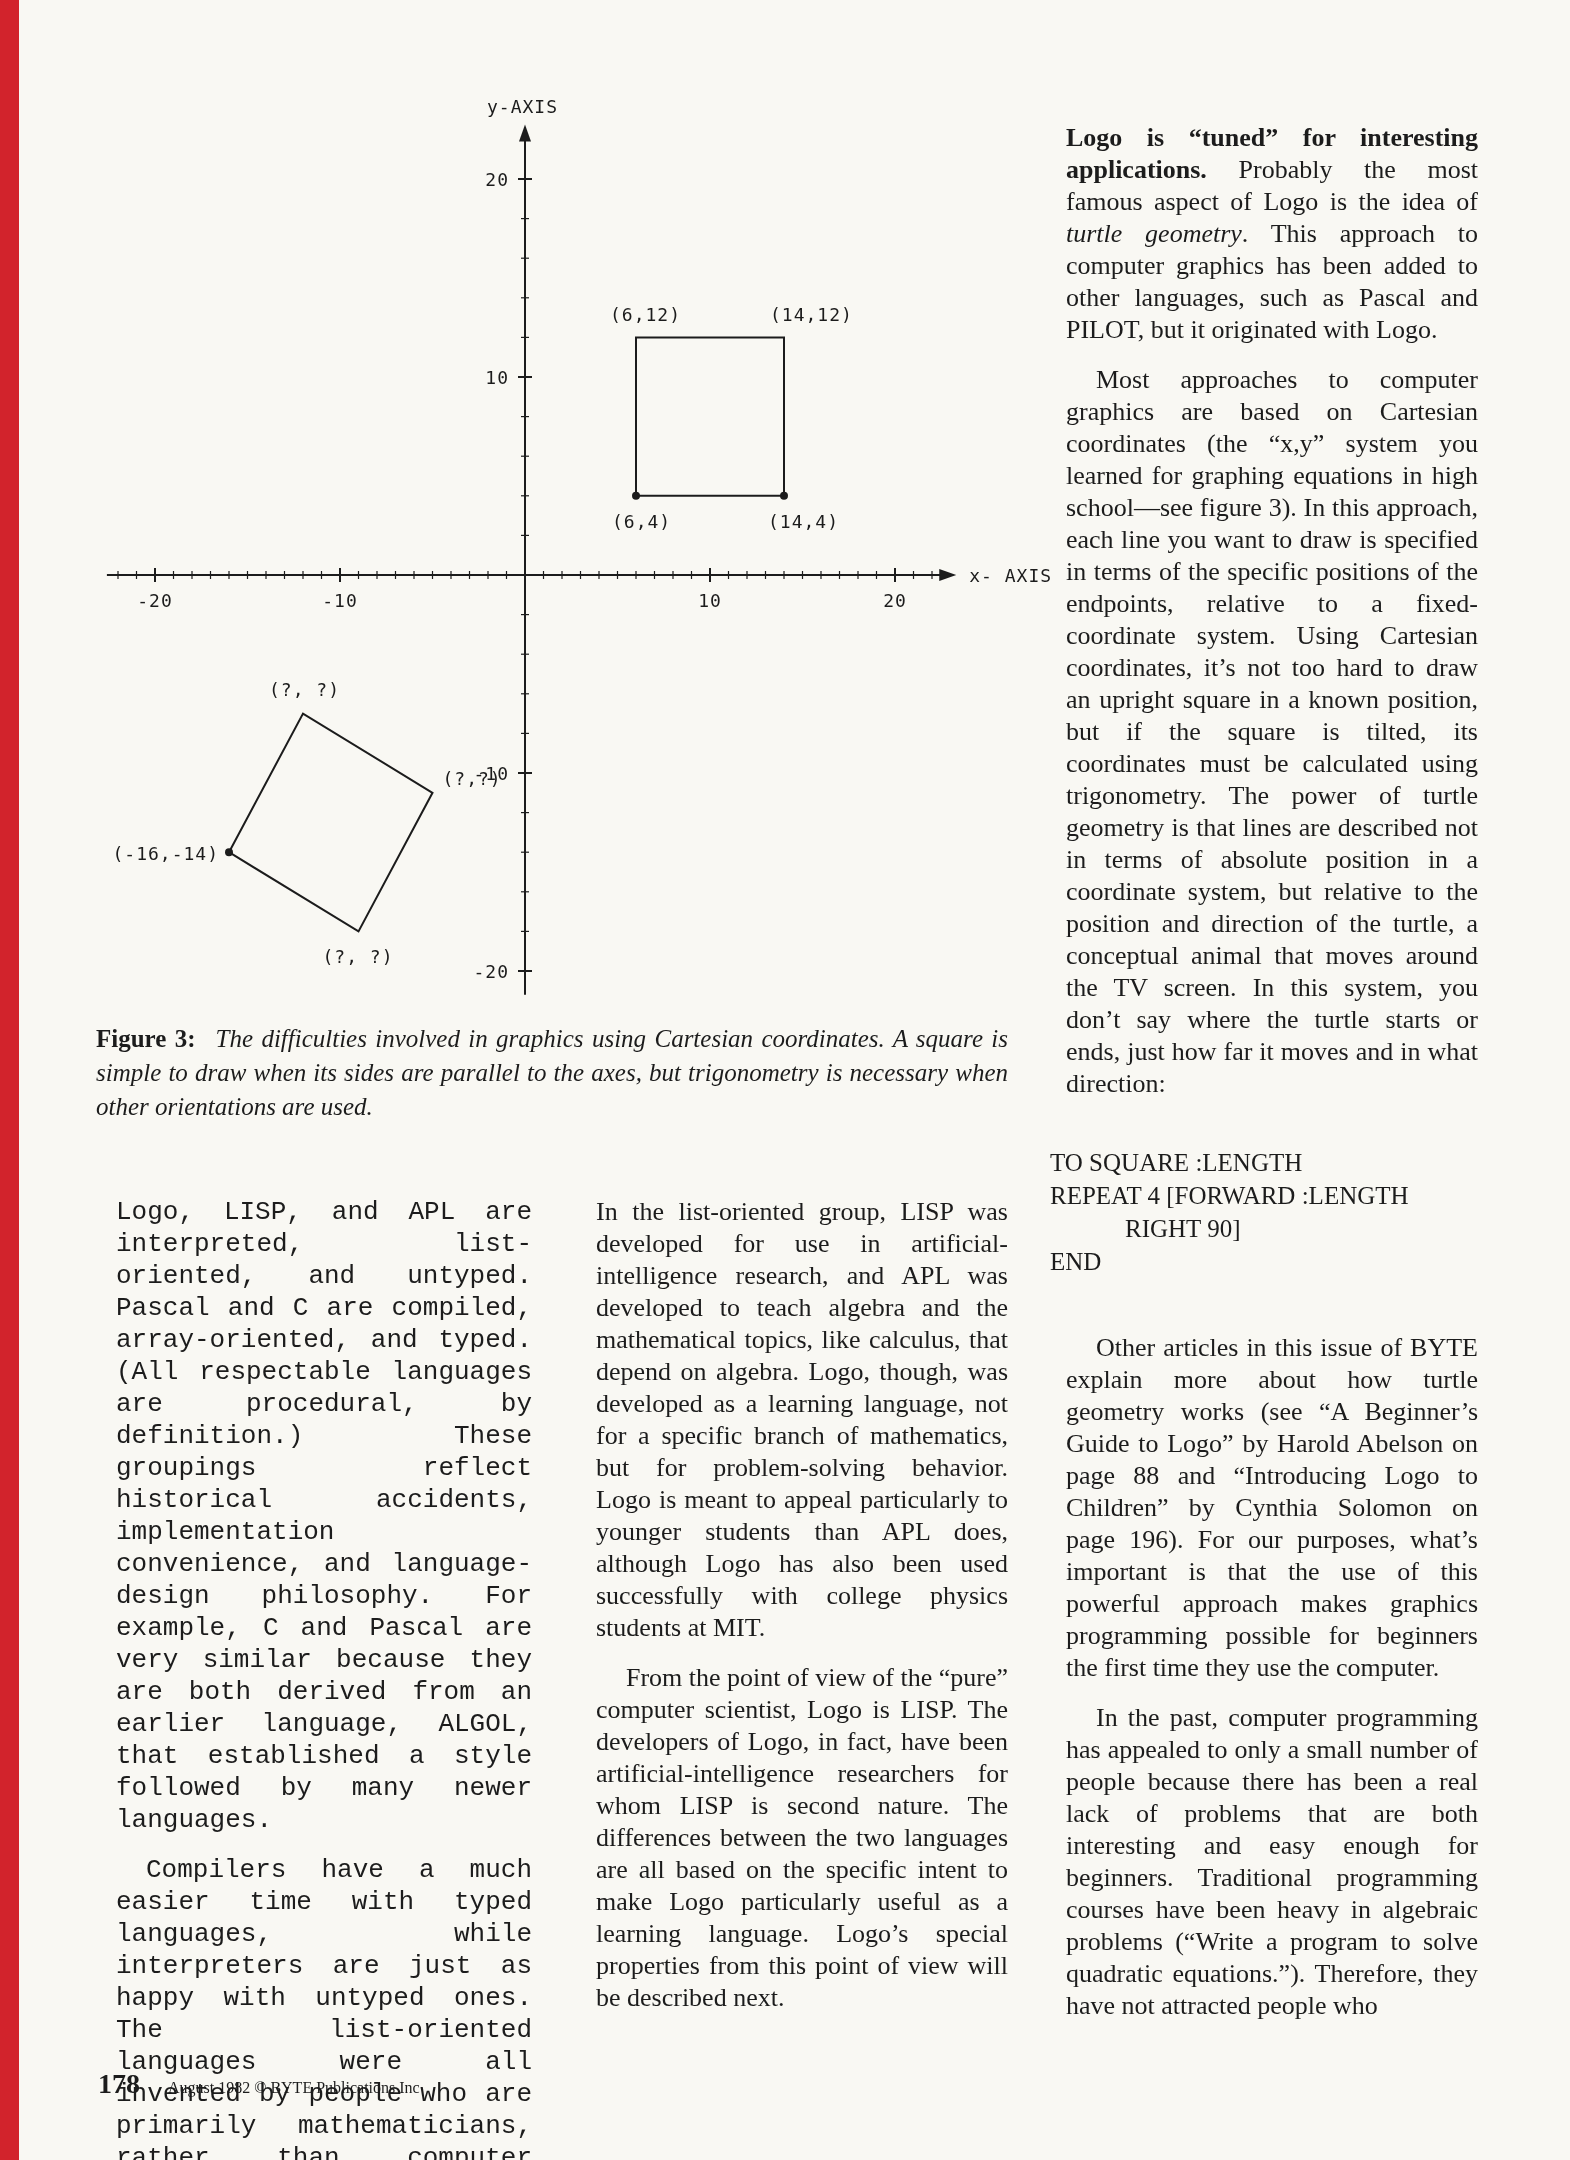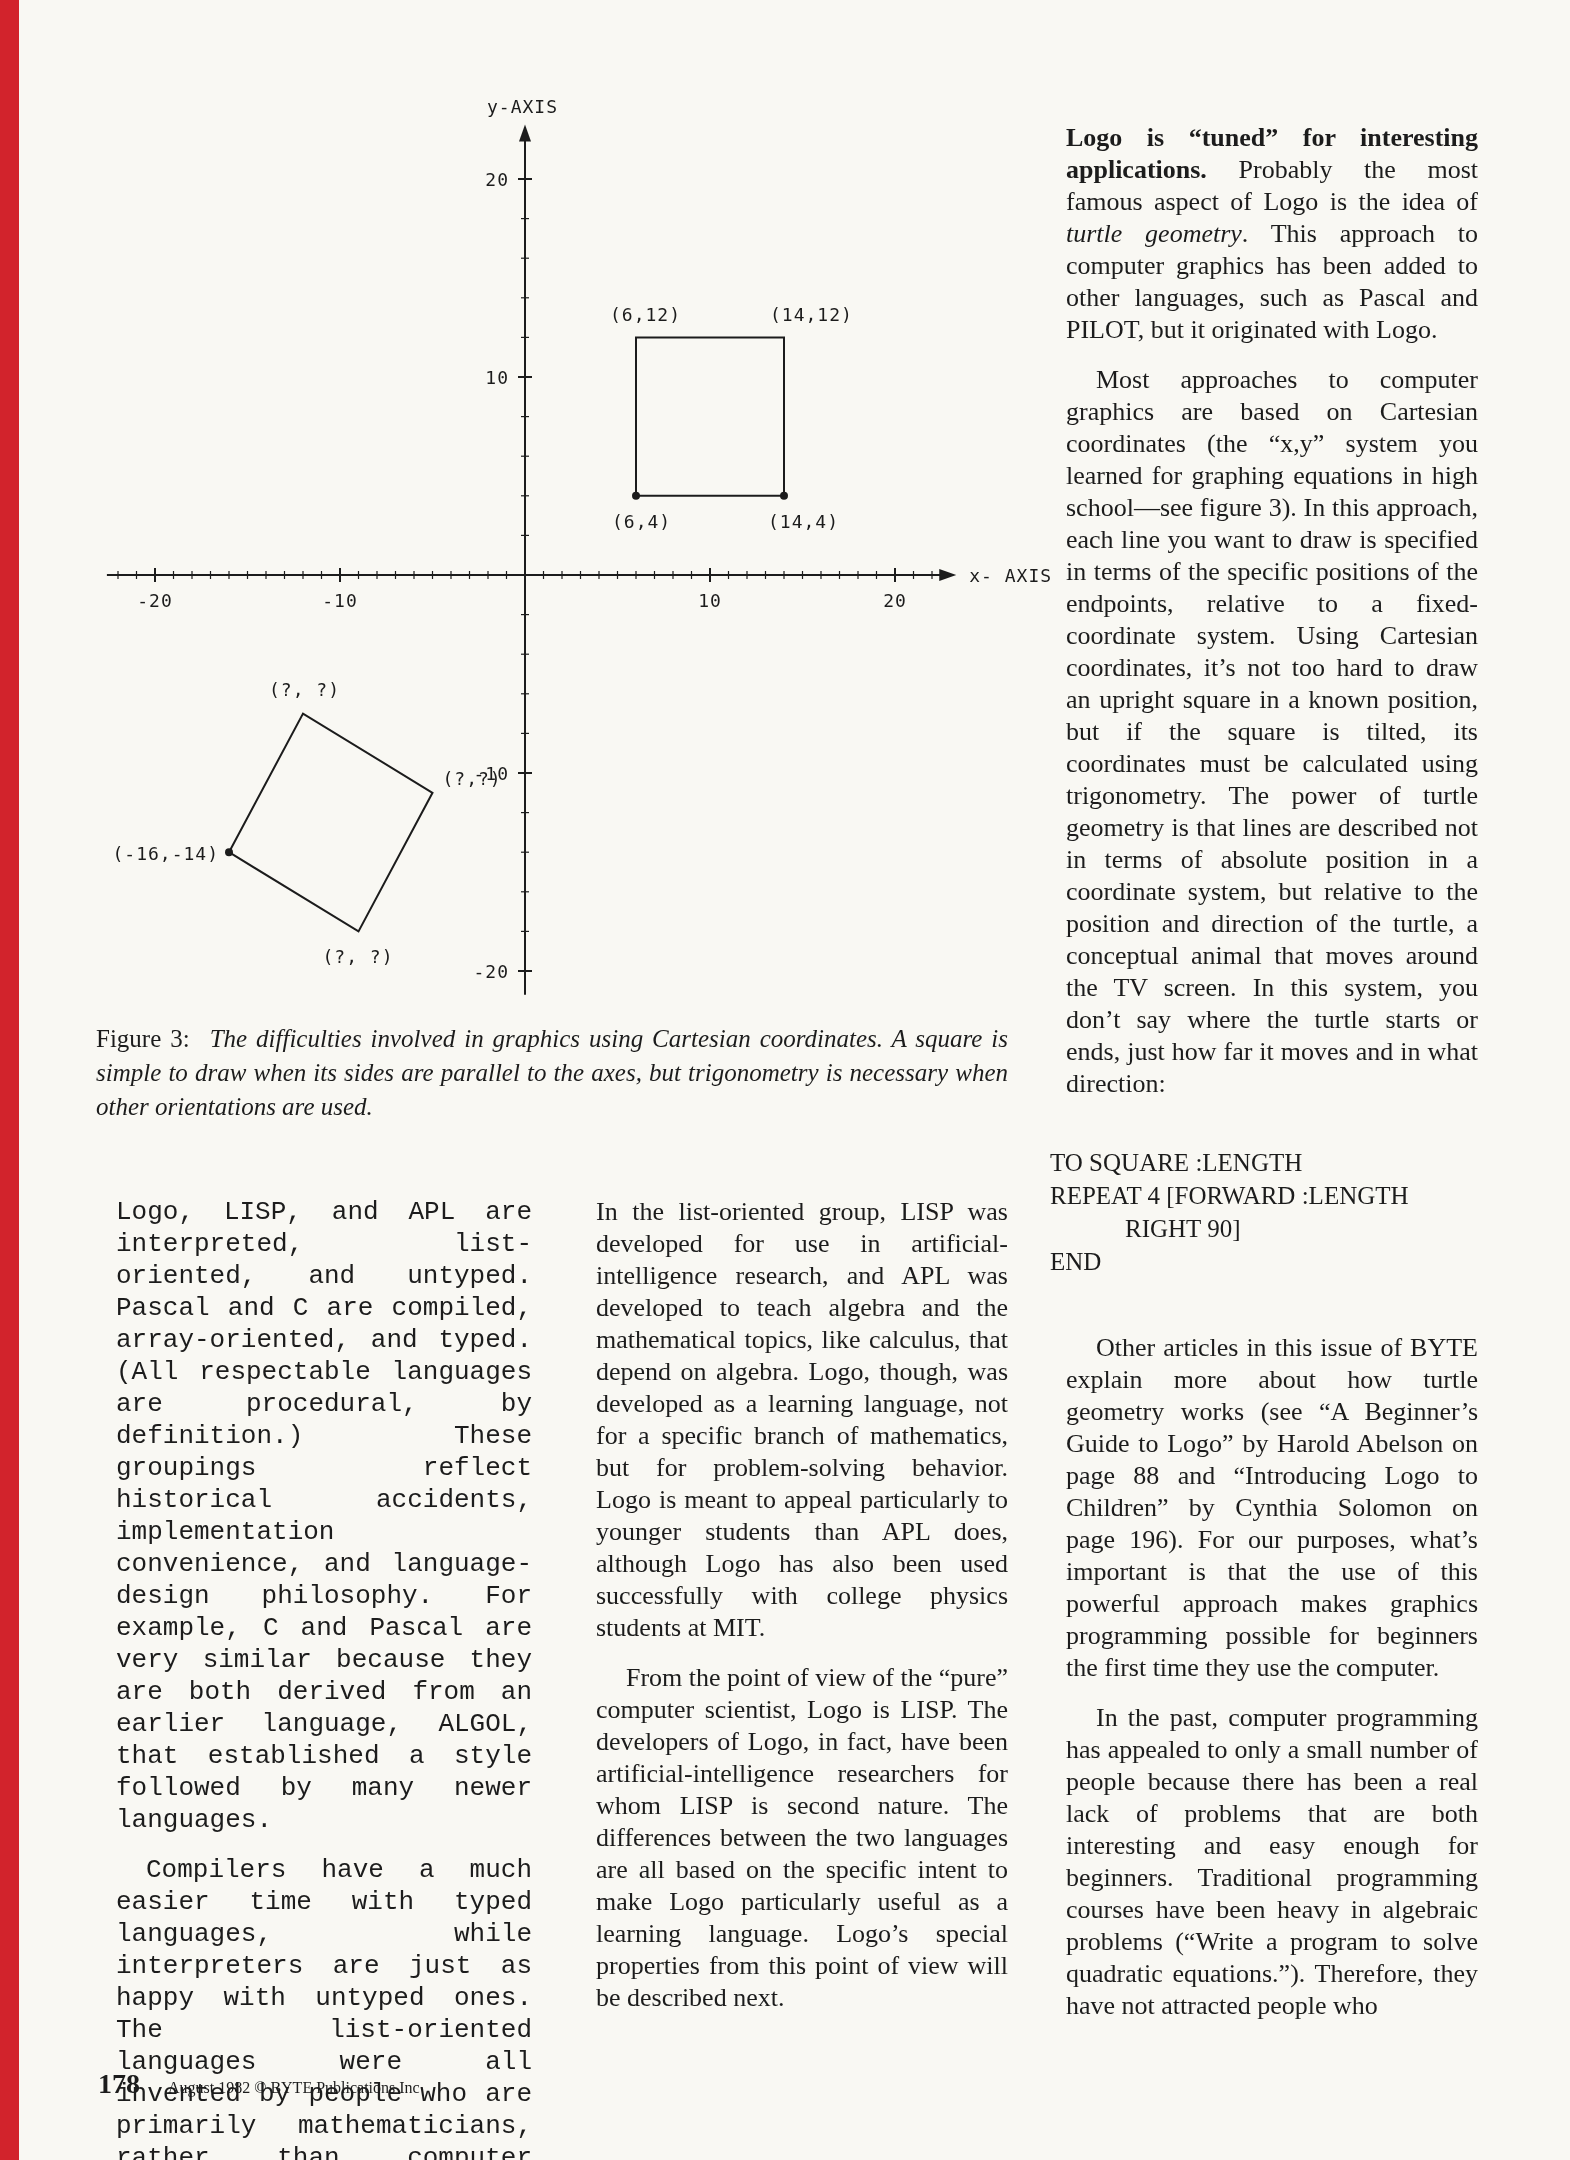--- a/index.html
+++ b/index.html
@@ -3,21 +3,21 @@
 <meta charset="utf-8">
 <style>
   html,body{margin:0;padding:0;}
   body{background:#e9e9e9;}
   .page{position:relative;width:1570px;height:2160px;background:#f9f8f3;font-family:"Liberation Serif","DejaVu Serif",serif;color:#1c1c1c;overflow:hidden;padding-left:48px;}
   .spine{position:absolute;left:0;top:0;width:19px;height:100%;background:#d2232c;}
   .figure-wrap{position:absolute;left:55px;top:35px;width:1000px;height:985px;}
   svg{overflow:visible;}
   .figlab{font-family:"DejaVu Sans Mono",monospace;font-size:18px;fill:#1c1c1c;letter-spacing:1px;}
   .caption{position:absolute;left:96px;top:1022px;width:912px;font-size:25px;line-height:34px;text-align:justify;}
-  .cap-label{font-weight:normal;margin-right:20px;}
+  .cap-label{font-weight:bold;margin-right:20px;}
   .cap-text{font-style:italic;}
   .col{position:absolute;}
   .colA{left:98px;top:1178px;width:452px;font-family:Liberation Mono, monospace;}
   .colB{left:578px;top:1178px;width:448px;}
   .colC{left:1048px;top:104px;width:448px;}
   p.body{margin:18px;font-size:26px;line-height:32px;text-align:justify;}
   p.indent{text-indent:30px;}
   .code{font-family:Liberation Serif, serif;font-size:25px;line-height:33px;margin:46px 0 54px 2px;white-space:pre;}
   .footer{position:absolute;left:98px;top:2068px;display:flex;align-items:baseline;gap:28px;}
   .pagenum{font-weight:bold;font-size:28px;}

